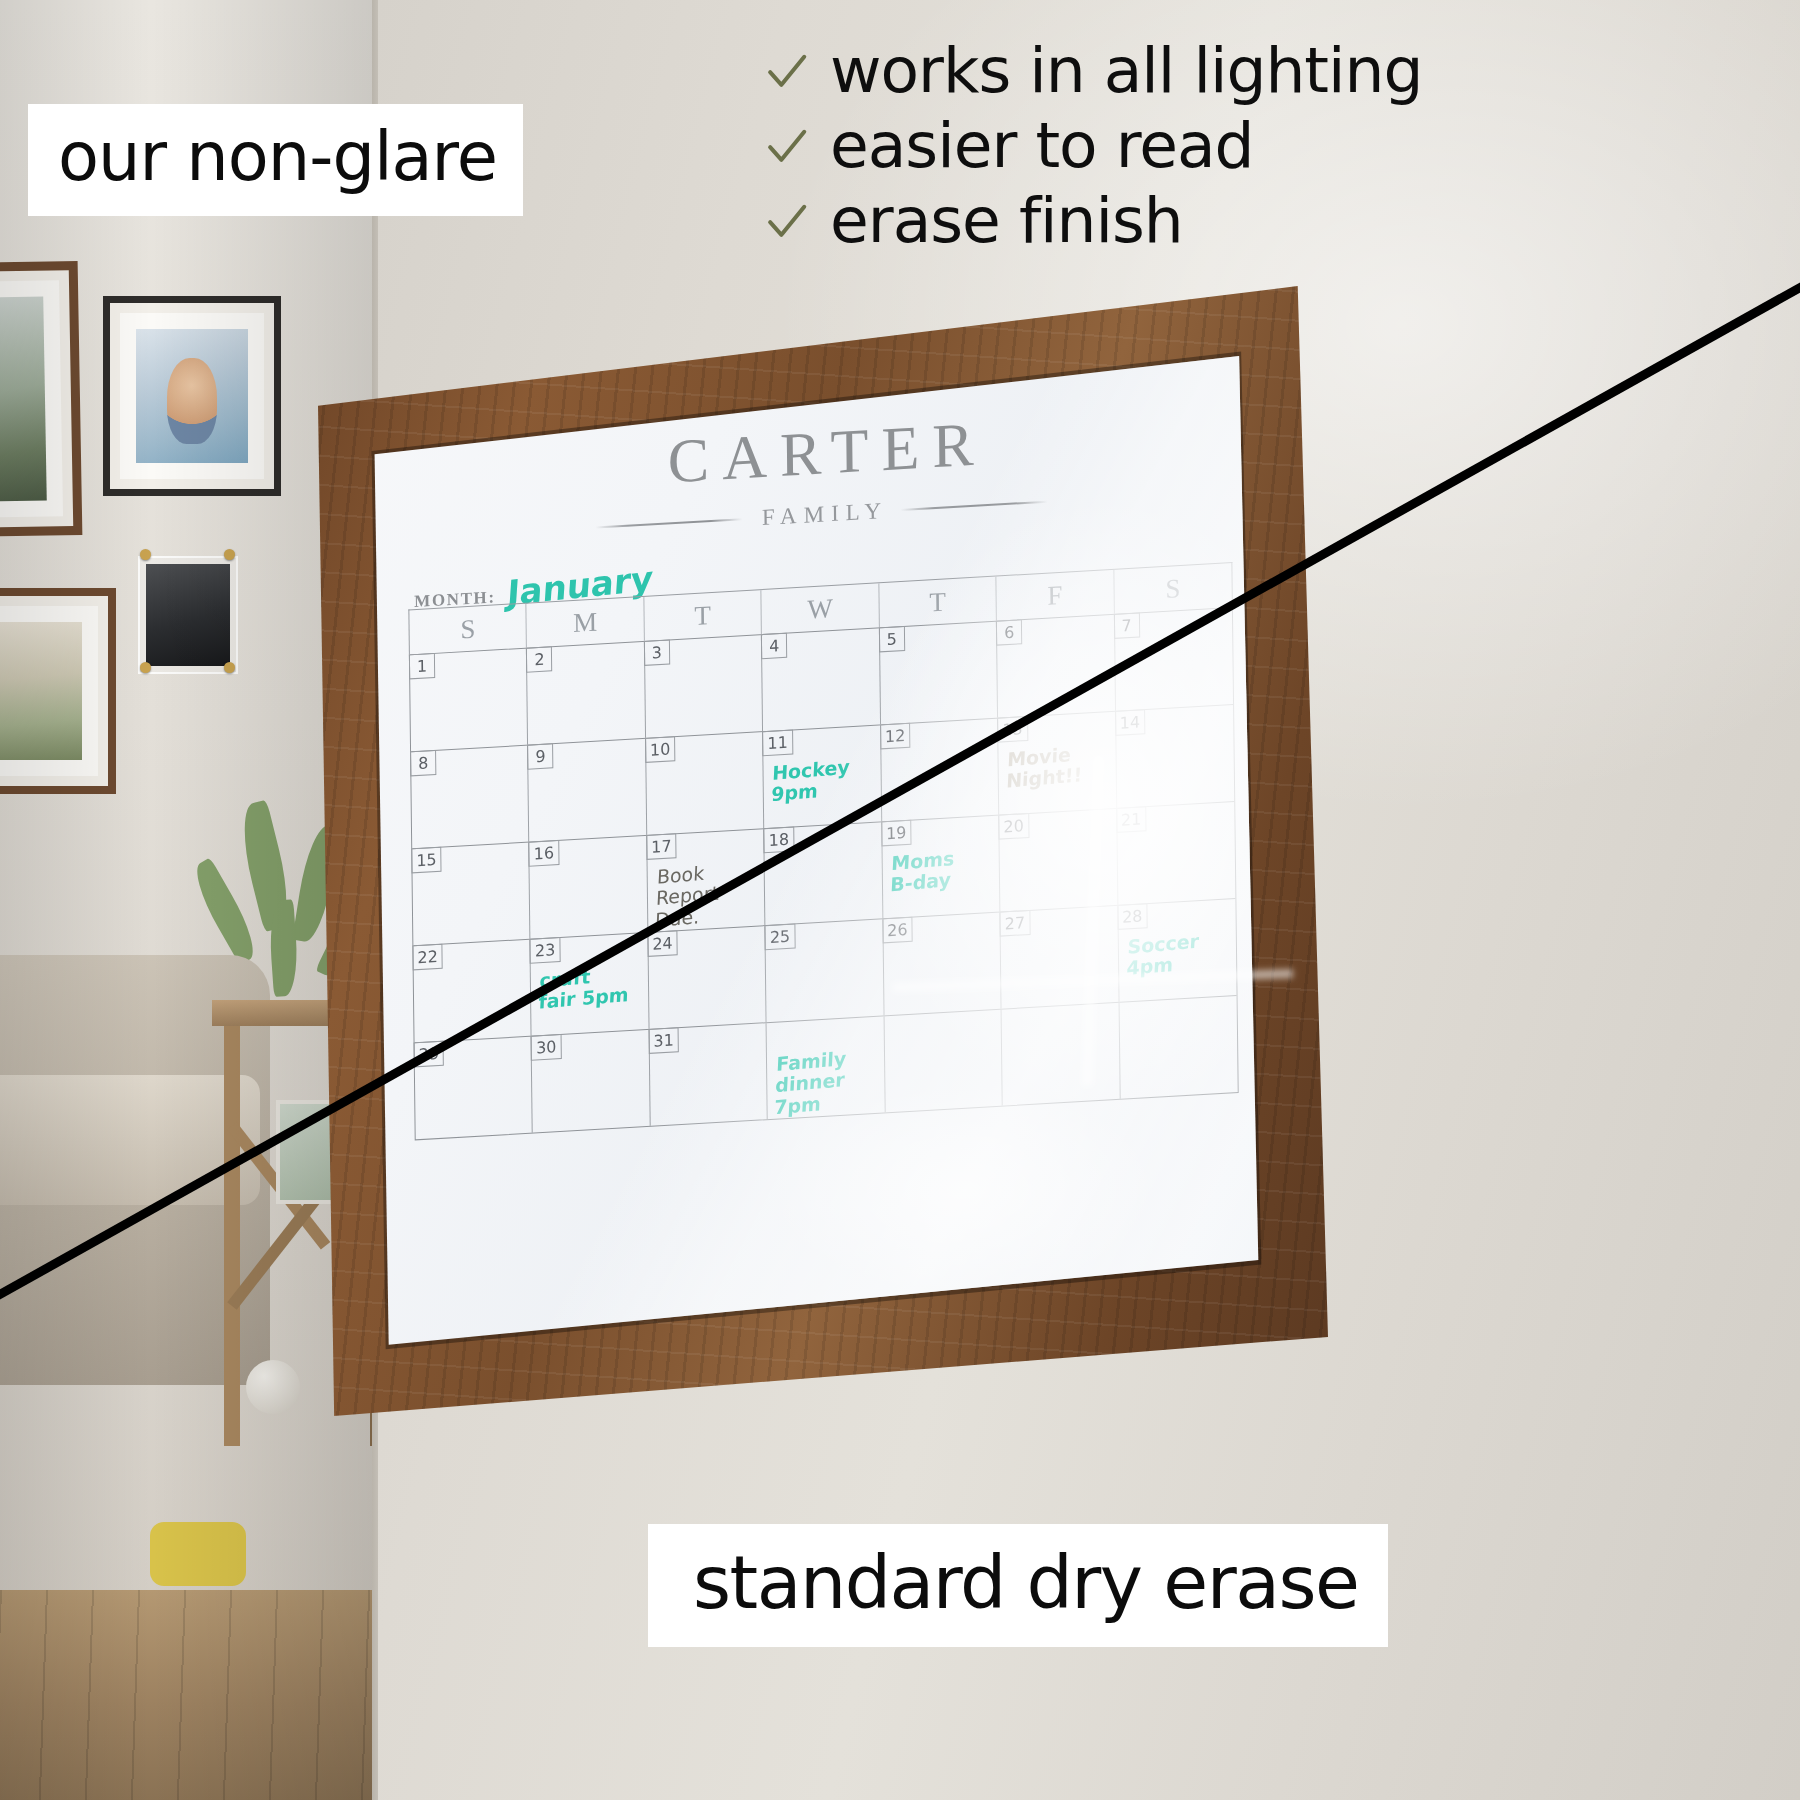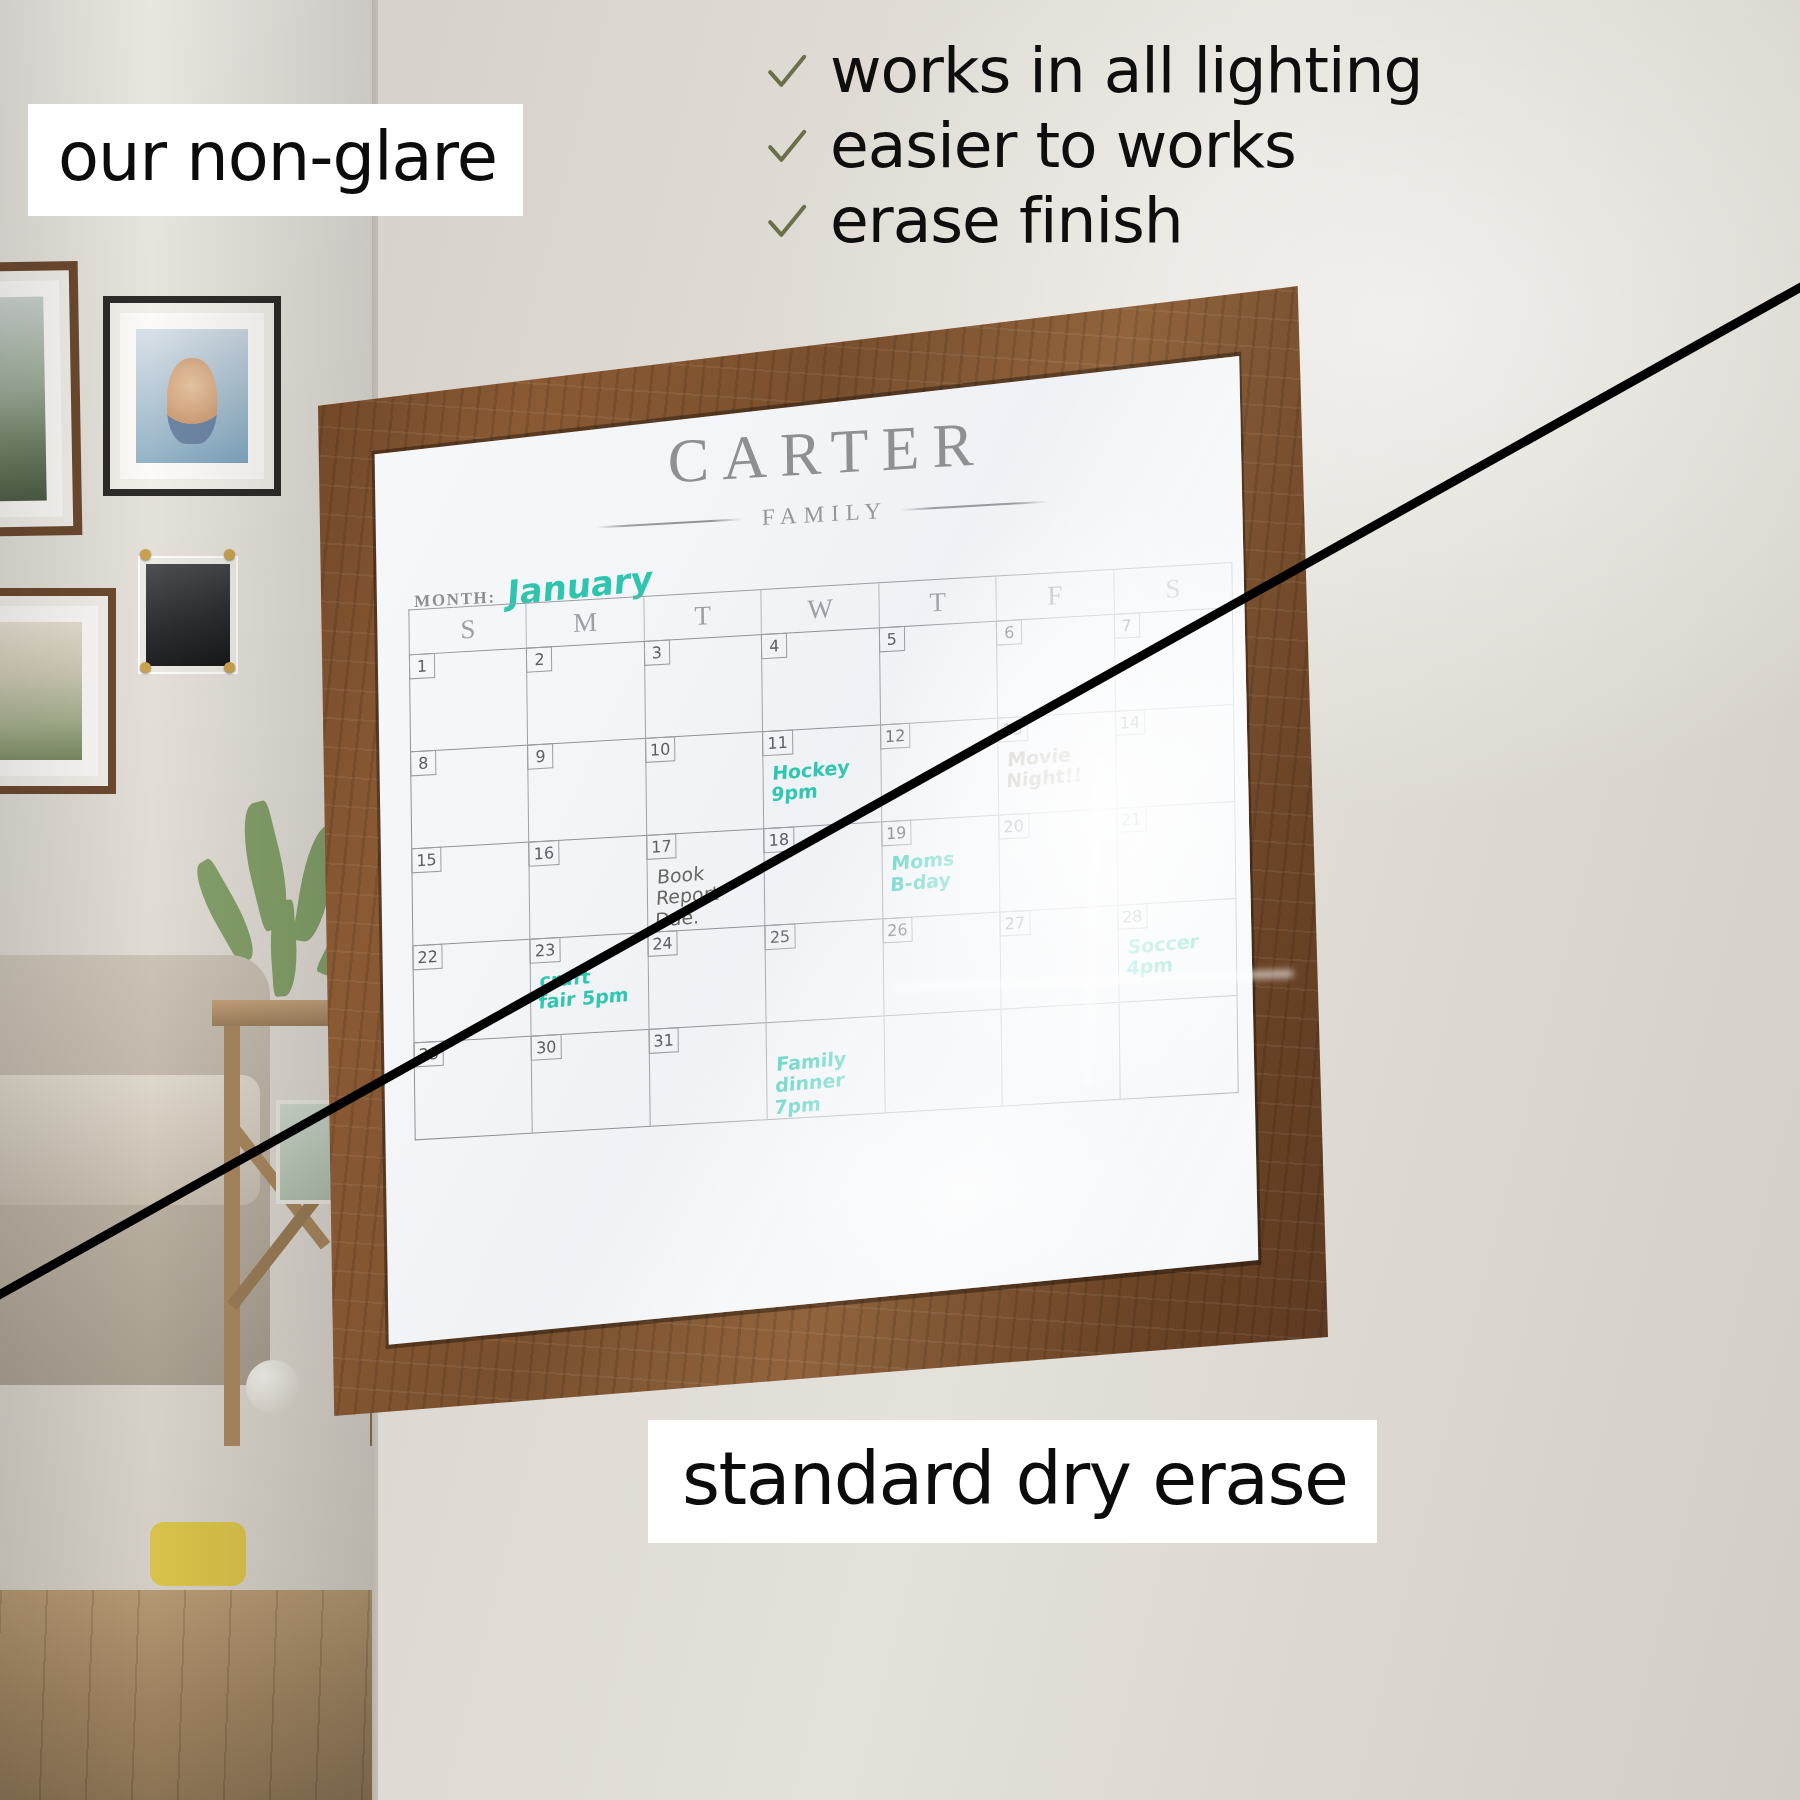--- a/index.html
+++ b/index.html
@@ -167,21 +167,21 @@
   .split{
     position:absolute;left:0;top:0;width:1800px;height:1800px;pointer-events:none;
   }
 
   
   .label{
     position:absolute;background:#ffffff;display:flex;align-items:center;
     font-family:"DejaVu Sans",sans-serif;color:#0c0c0c;
   }
   .label-topleft{left:28px;top:104px;padding:14px 26px 20px 30px;font-size:67px;letter-spacing:-1px;}
-  .label-bottom{left:648px;top:1420px;padding:16px 30px 22px 34px;font-size:73px;letter-spacing:-1.5px;text-align:right;}
+  .label-bottom{left:648px;top:1524px;padding:16px 30px 22px 45px;font-size:73px;letter-spacing:-1.5px;text-align:right;}
 
   .bullets{position:absolute;left:764px;top:38px;width:1010px;}
   .bullet{display:flex;align-items:center;gap:20px;margin-bottom:8px;}
   .check{width:46px;height:46px;flex:none;display:block;}
   .bullet-text{
     font-family:"DejaVu Sans",sans-serif;font-size:63px;color:#0e0e0e;letter-spacing:-1px;line-height:1.06;
   }
 </style>
 </head>
 <body>
@@ -413,21 +413,21 @@
       <div class="bullet">
         <svg class="check" viewBox="0 0 24 24">
           <path d="M3.2 12.6 L9.1 19.2 L21 4.6" fill="none" stroke="#6b7049" stroke-width="2.1" stroke-linecap="round" stroke-linejoin="round"></path>
         </svg>
         <div class="bullet-text">works in all lighting</div>
       </div>
       <div class="bullet">
         <svg class="check" viewBox="0 0 24 24">
           <path d="M3.2 12.6 L9.1 19.2 L21 4.6" fill="none" stroke="#6b7049" stroke-width="2.1" stroke-linecap="round" stroke-linejoin="round"></path>
         </svg>
-        <div class="bullet-text">easier to works</div>
+        <div class="bullet-text">easier to read</div>
       </div>
       <div class="bullet">
         <svg class="check" viewBox="0 0 24 24">
           <path d="M3.2 12.6 L9.1 19.2 L21 4.6" fill="none" stroke="#6b7049" stroke-width="2.1" stroke-linecap="round" stroke-linejoin="round"></path>
         </svg>
         <div class="bullet-text">erase finish</div>
       </div>
     </div>
 
 </div>

